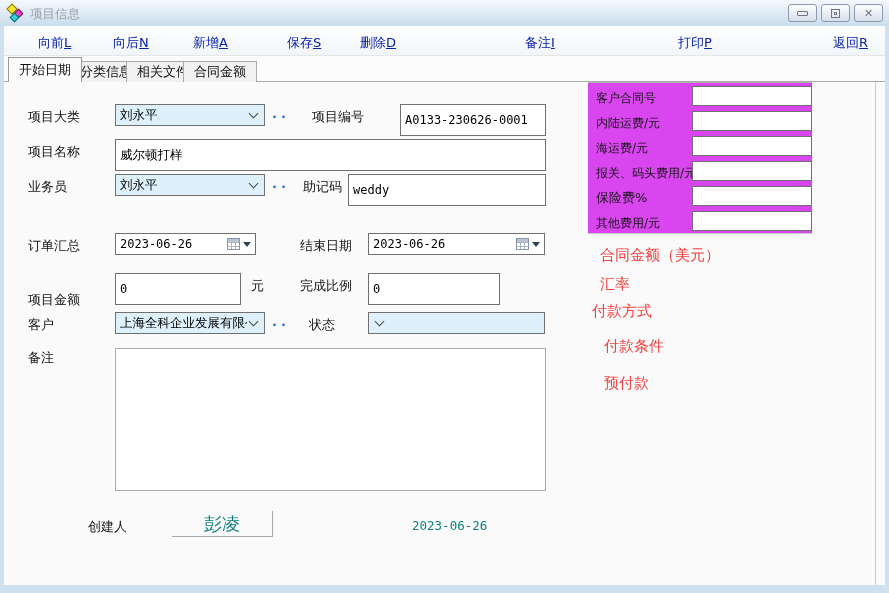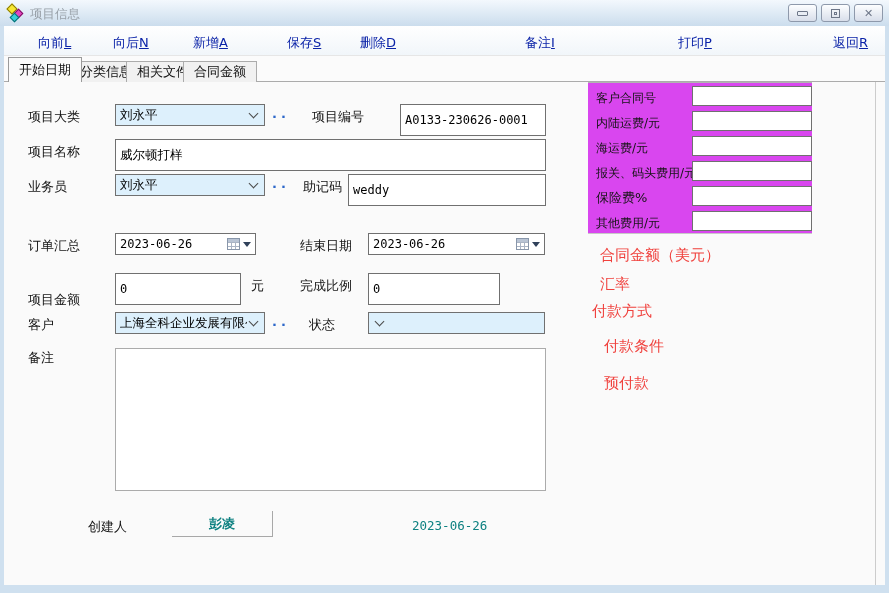--- a/index.html
+++ b/index.html
@@ -46,21 +46,21 @@
       repeating-linear-gradient(transparent 0 3px,#aab4c4 3px 4px);
       background-color:#fff;flex:none;margin-right:3px;}
   .tri{width:0;height:0;border-left:4px solid transparent;border-right:4px solid transparent;border-top:5px solid #30415a;flex:none;}
   .tarea{position:absolute;border:1px solid #ababab;background:#ffffff;resize:none;font-family:"DejaVu Sans",sans-serif;font-size:13px;padding:3px;}
   
   .rpanel{position:absolute;left:588px;top:82px;width:224px;height:152px;background:#d946ef;border-top:1px solid #b3b3b3;border-bottom:1px solid #c8c8c8;text-decoration:underline;}
   .rp-lbl{position:absolute;font-size:12px;color:#141414;white-space:nowrap;}
   .rp-input{position:absolute;left:104px;width:120px;height:20px;border:1px solid #707070;background:#fff;font-family:"DejaVu Sans Mono",monospace;font-size:12px;padding:0 3px;}
   .red-lbl{position:absolute;font-size:15px;color:#f0413d;white-space:nowrap;}
   
-  .creator-box{position:absolute;left:172px;top:511px;width:101px;height:26px;border-bottom:1px solid #a8a8a8;border-right:1px solid #a8a8a8;display:flex;align-items:center;justify-content:center;font-size:13px;color:#0e8181;font-weight:bold;}
+  .creator-box{position:absolute;left:172px;top:511px;width:101px;height:26px;border-bottom:1px solid #a8a8a8;border-right:1px solid #a8a8a8;display:flex;align-items:center;justify-content:center;font-size:18px;color:#0e8181;}
   .teal-date{position:absolute;left:412px;top:518px;font-size:12.5px;color:#0e8181;font-family:"DejaVu Sans Mono",monospace;}
 </style>
 </head>
 <body>
 
 <div class="window">
 
   <div class="titlebar">
     <div class="title-icon">
       <i class="diamond d-yellow"></i>

